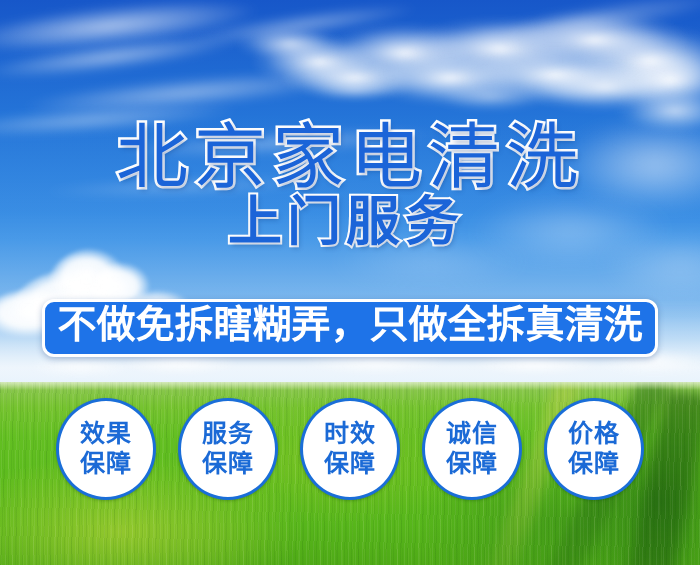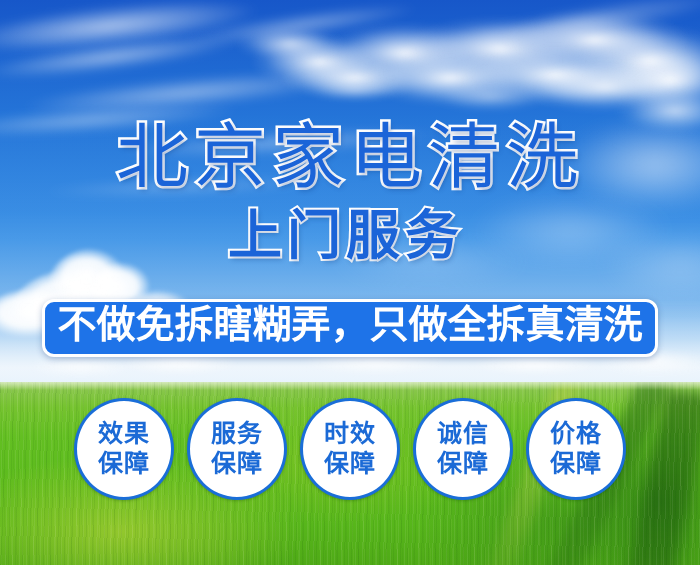--- a/index.html
+++ b/index.html
@@ -217,21 +217,21 @@
     paint-order: stroke fill;
     text-shadow:
       0 0 2px rgba(255,255,255,0.9),
       2px 3px 5px rgba(10,50,120,0.35);
     white-space: nowrap;
   }
 
   .subhead {
     position: absolute;
     left: 0;
-    top: 206px;
+    top: 192px;
     width: 692px;
     text-align: center;
     font-family: "DejaVu Sans", "Liberation Sans", sans-serif;
     font-weight: bold;
     font-size: 54px;
     line-height: 60px;
     letter-spacing: 5px;
     color: #1b64d8;
     -webkit-text-stroke: 4px #ffffff;
     paint-order: stroke fill;
@@ -270,21 +270,21 @@
   
   .badges {
     position: absolute;
     left: 0;
     top: 398px;
     width: 700px;
     height: 105px;
     display: flex;
     justify-content: center;
     align-items: flex-start;
-    gap: 13px;
+    gap: 22px;
   }
   .badge {
     box-sizing: border-box;
     width: 100px;
     height: 102px;
     border-radius: 50%;
     background: #ffffff;
     border: 3px solid #1a6ed8;
     display: flex;
     flex-direction: column;

